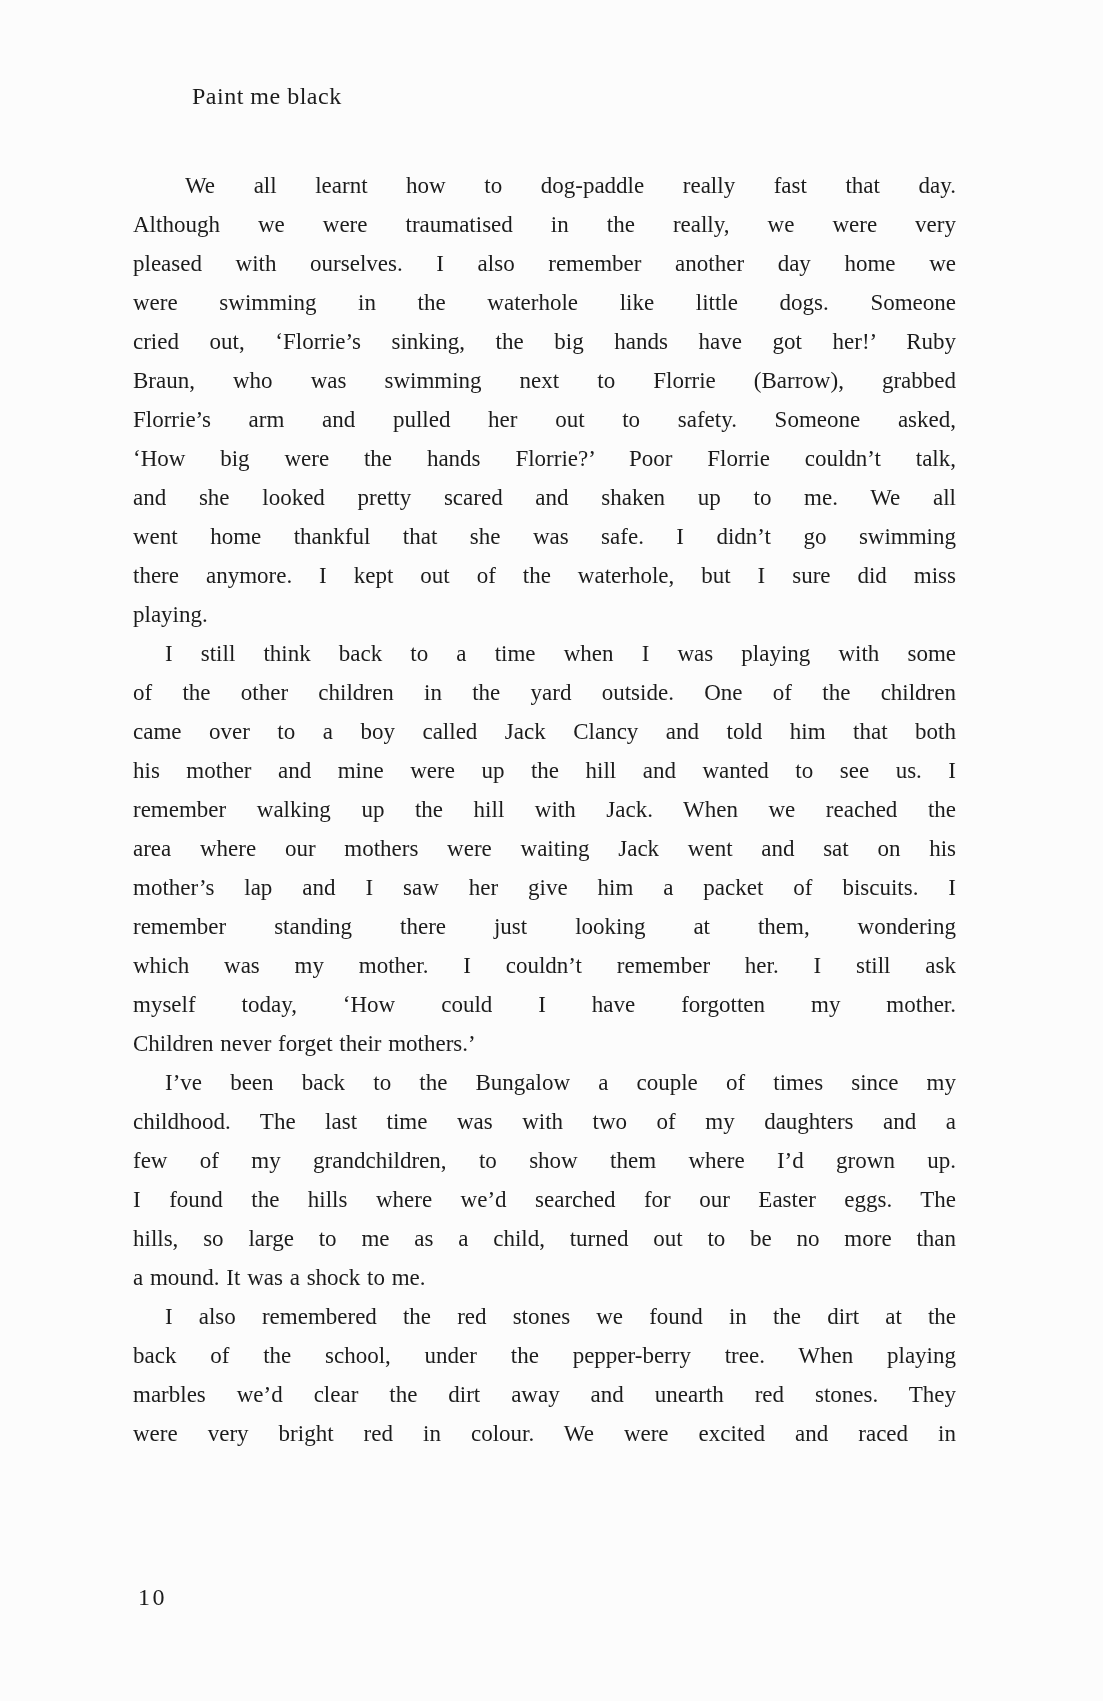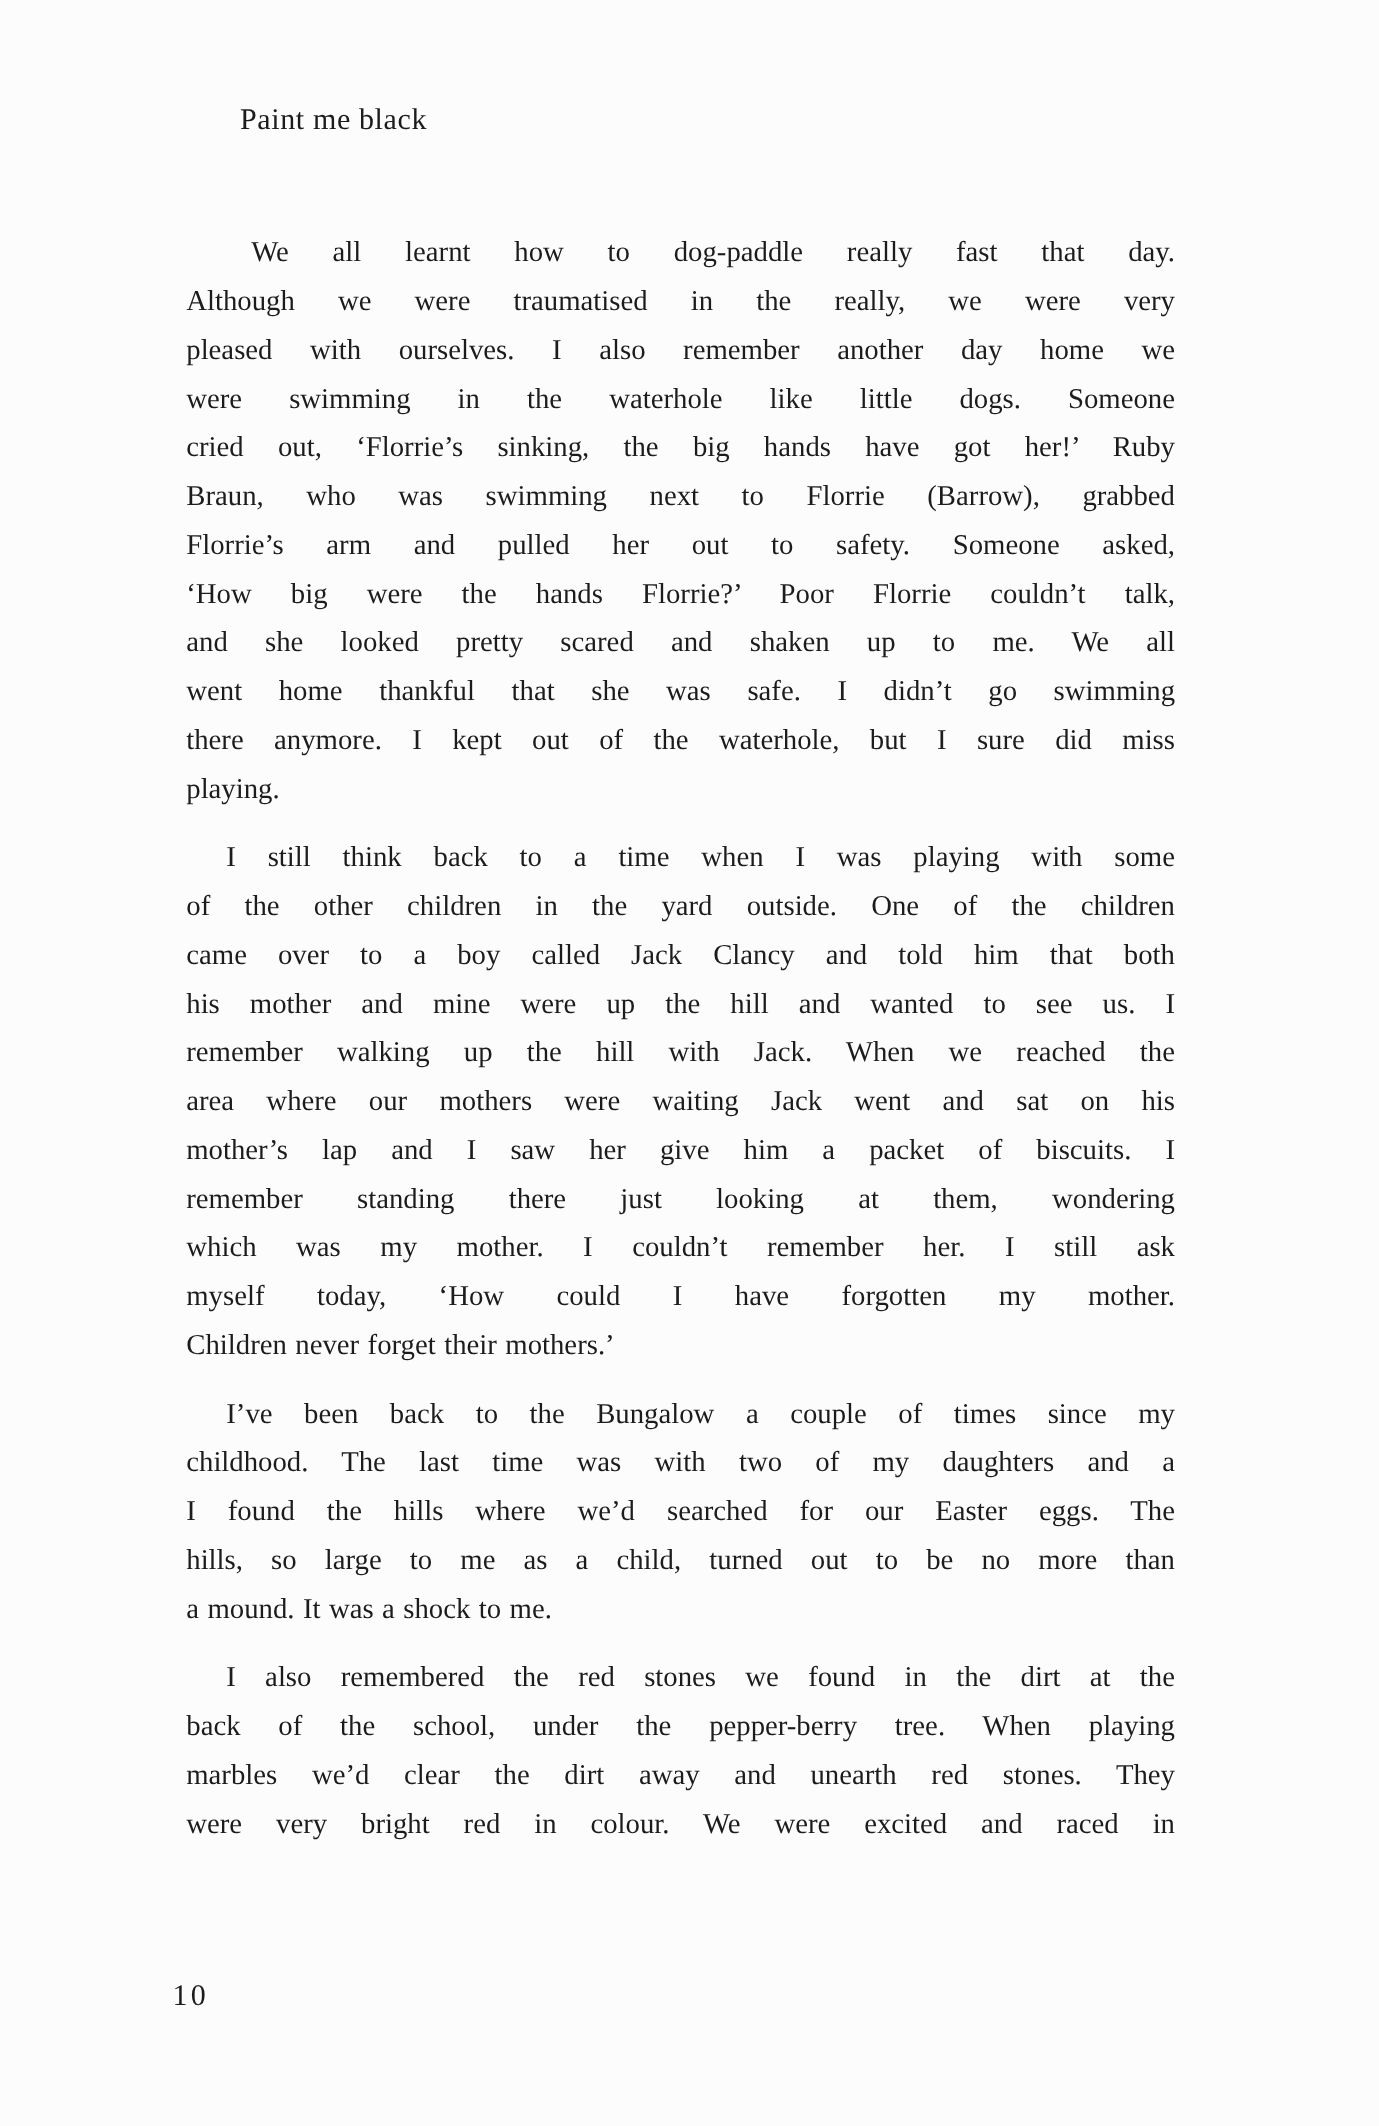--- a/index.html
+++ b/index.html
@@ -27,21 +27,21 @@
     white-space: nowrap;
     margin-left: 48px;
   }
   .body-text {
     position: absolute;
     left: 133px;
     top: 166px;
     width: 823px;
   }
   .para {
-    margin: 16px;
+    margin: 0;
     padding: 0;
   }
   .line {
     font-size: 23px;
     line-height: 39px;
     height: 39px;
     overflow: hidden;
     text-align: justify;
     text-align-last: justify;
     word-spacing: 1px;
@@ -95,20 +95,21 @@
         <div class="line">area where our mothers were waiting Jack went and sat on his</div>
         <div class="line">mother’s lap and I saw her give him a packet of biscuits. I</div>
         <div class="line">remember standing there just looking at them, wondering</div>
         <div class="line">which was my mother. I couldn’t remember her. I still ask</div>
         <div class="line">myself today, ‘How could I have forgotten my mother.</div>
         <div class="line last">Children never forget their mothers.’</div>
       </div>
       <div class="para">
         <div class="line first">I’ve been back to the Bungalow a couple of times since my</div>
         <div class="line">childhood. The last time was with two of my daughters and a</div>
+        <div class="line">few of my grandchildren, to show them where I’d grown up.</div>
         <div class="line">I found the hills where we’d searched for our Easter eggs. The</div>
         <div class="line">hills, so large to me as a child, turned out to be no more than</div>
         <div class="line last">a mound. It was a shock to me.</div>
       </div>
       <div class="para">
         <div class="line first">I also remembered the red stones we found in the dirt at the</div>
         <div class="line">back of the school, under the pepper-berry tree. When playing</div>
         <div class="line">marbles we’d clear the dirt away and unearth red stones. They</div>
         <div class="line">were very bright red in colour. We were excited and raced in</div>
       </div>

